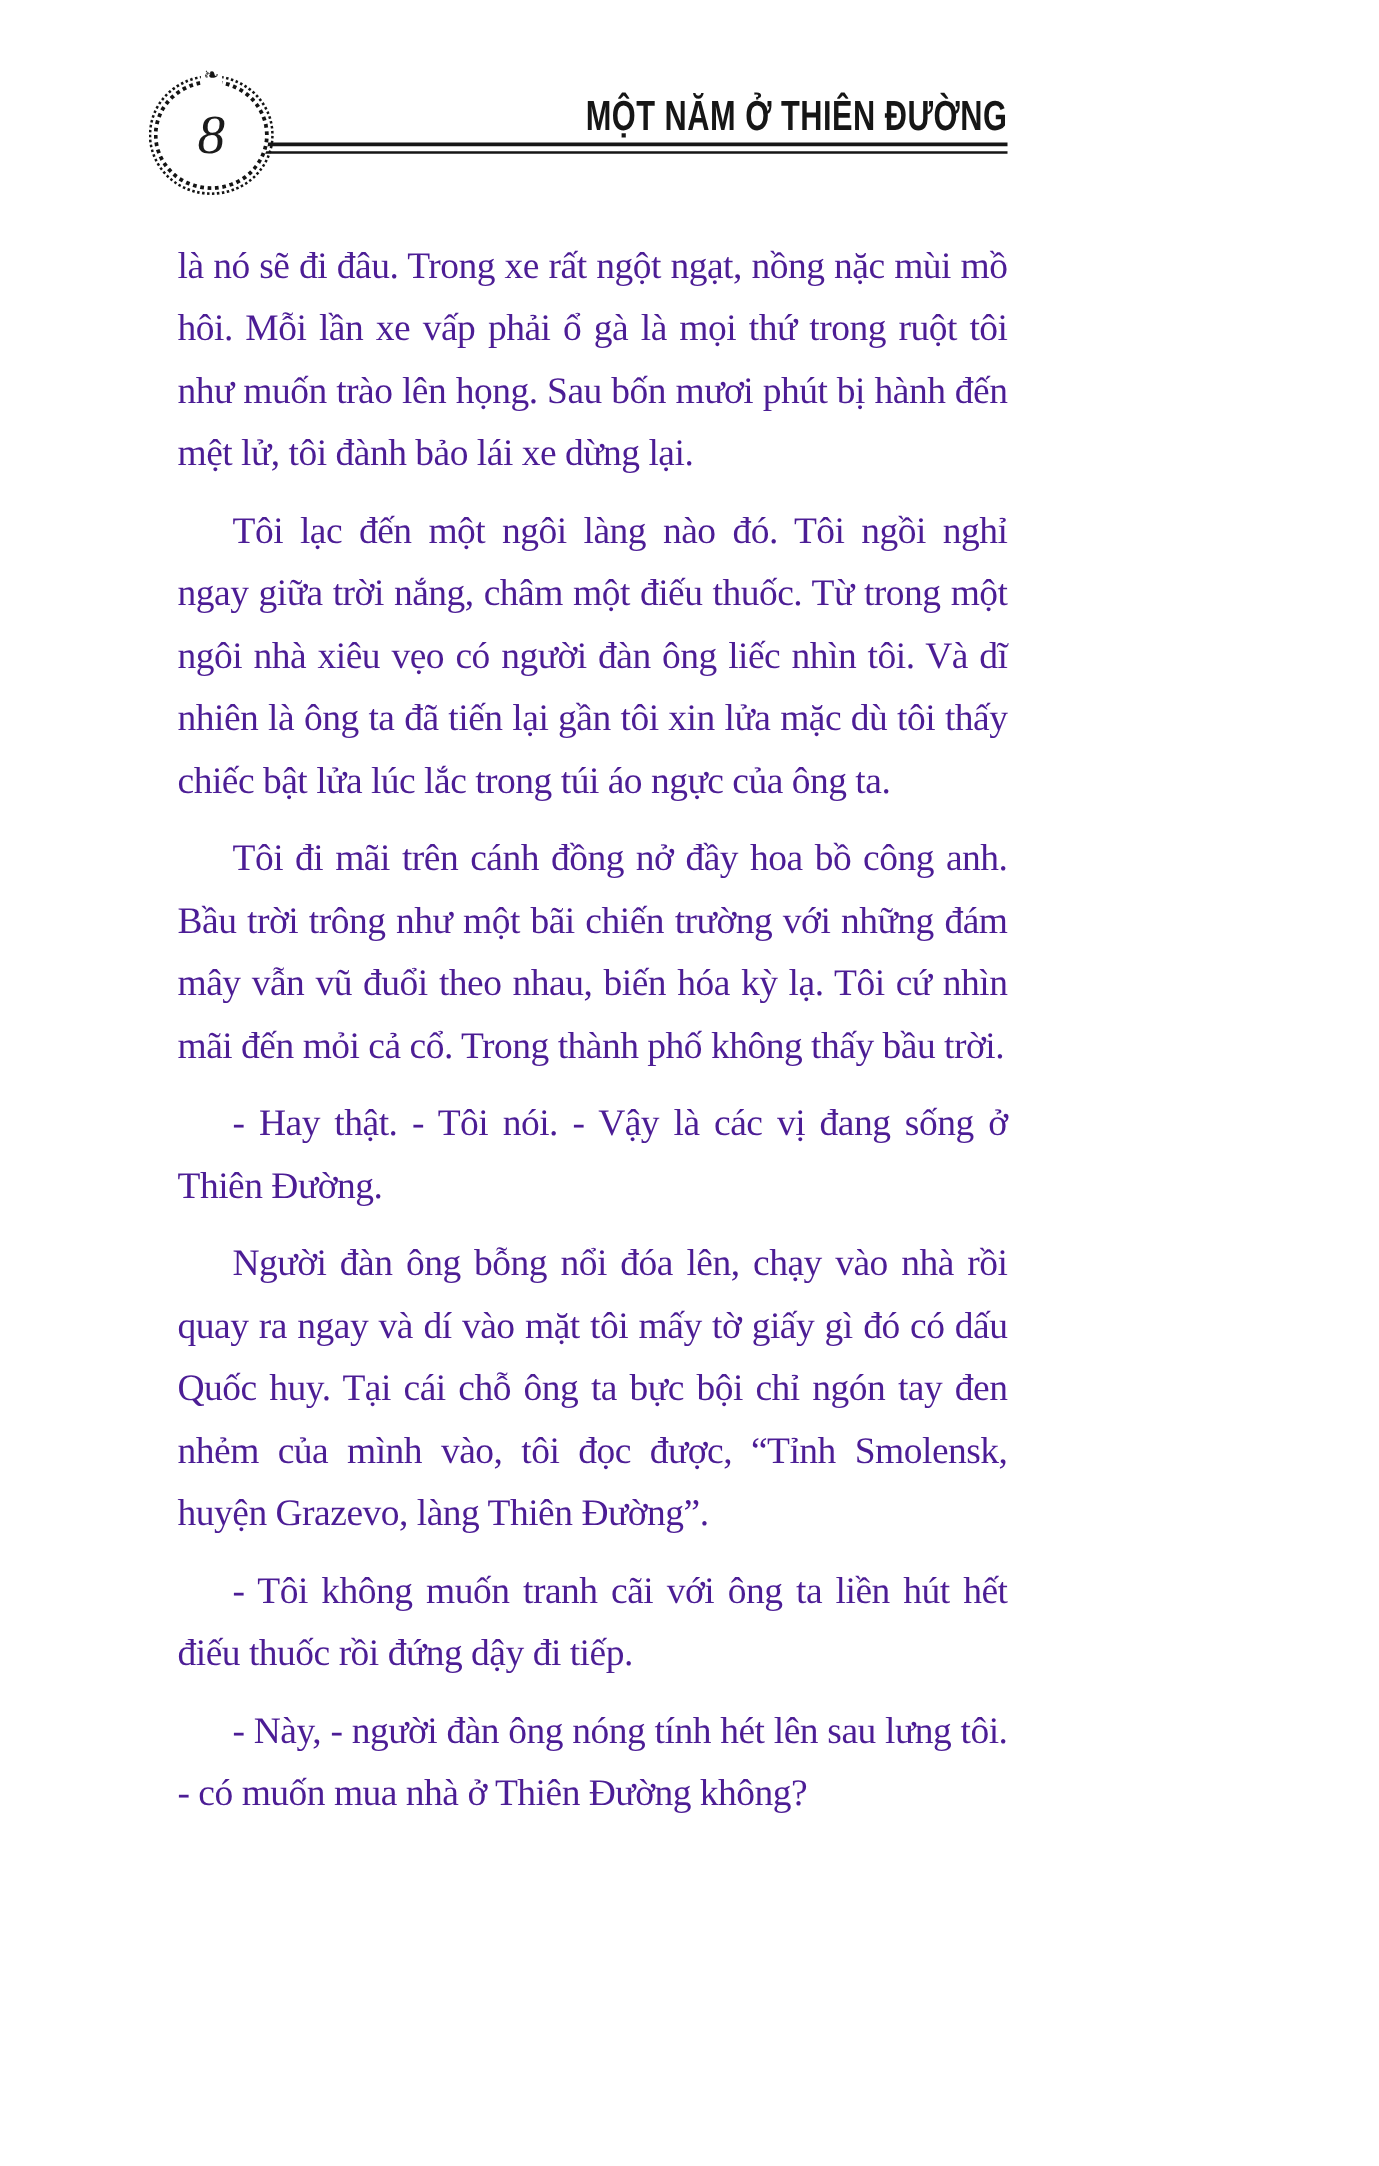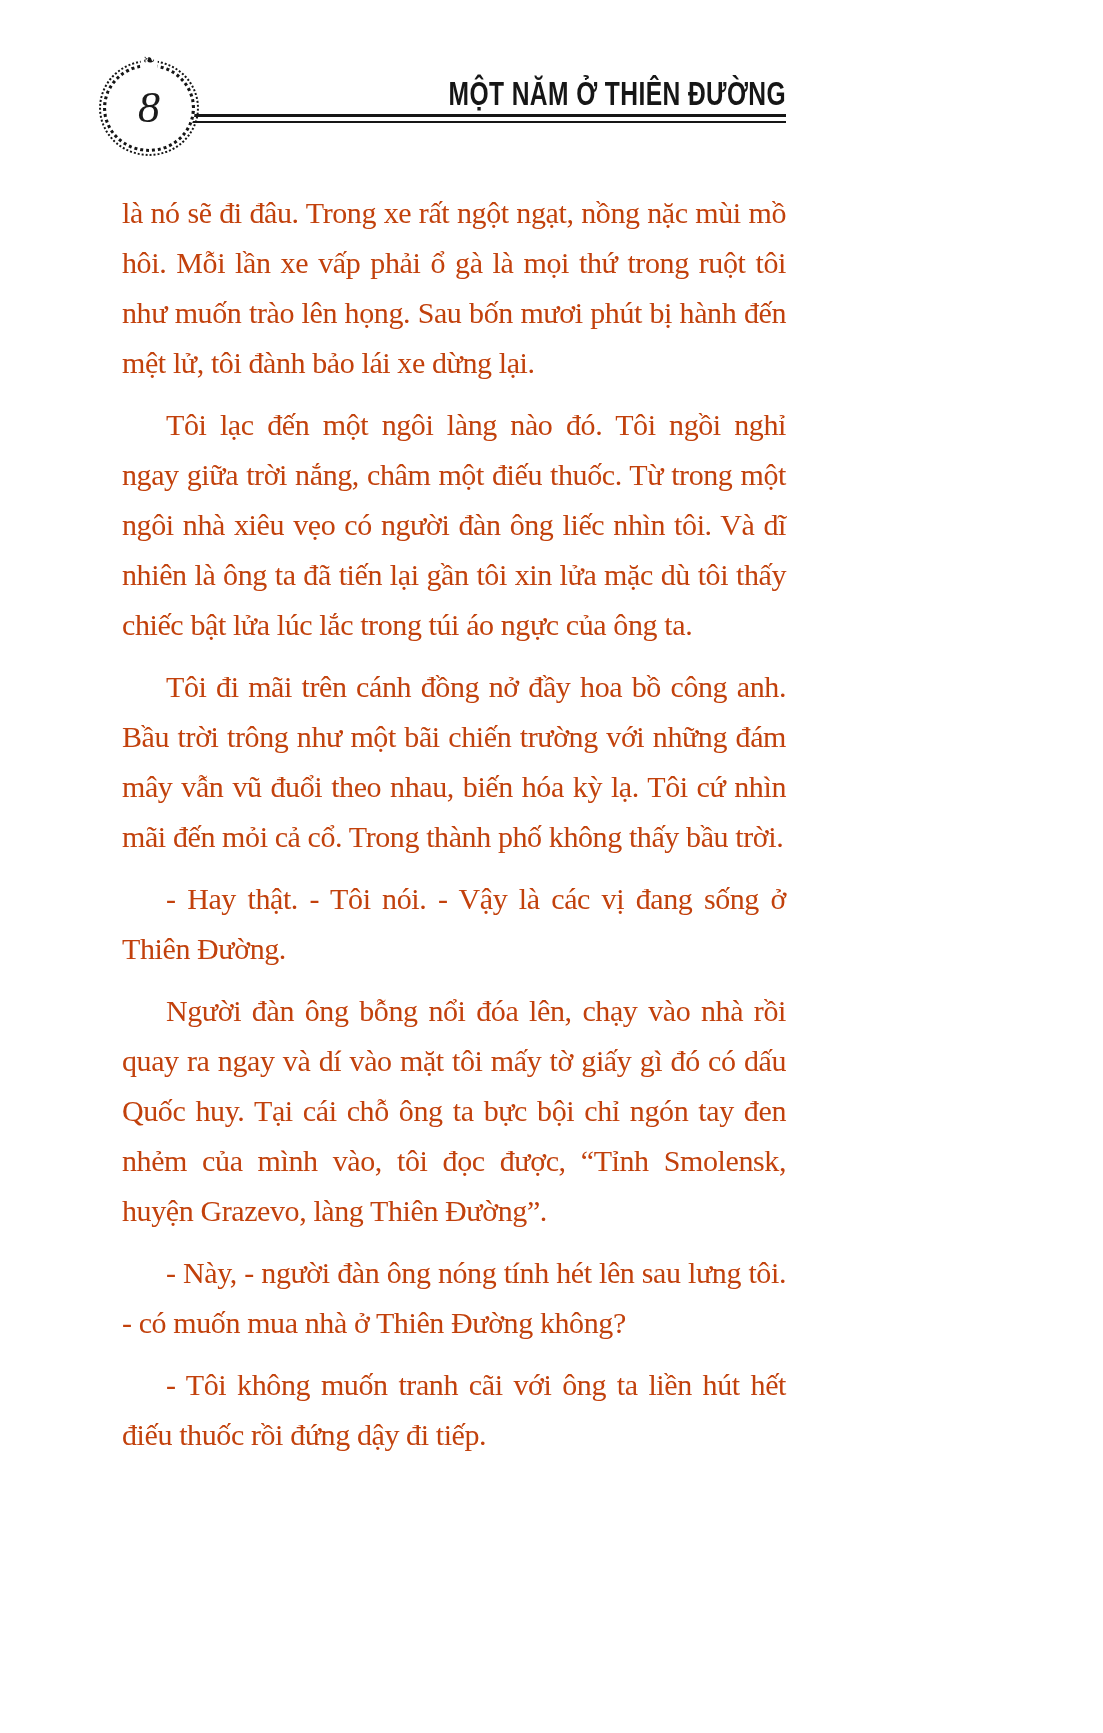--- a/index.html
+++ b/index.html
@@ -8,20 +8,21 @@
     background: #ffffff;
   }
   .page {
     position: relative;
     width: 944px;
     height: 1733px;
     background: #ffffff;
     color: #1b1b1b;
     overflow: hidden;
     font-family: "Liberation Serif", "DejaVu Serif", serif;
+    padding-left: 20px;
   }
 
   
   .header {
     position: relative;
     margin: 64px 158px 0 103px;
     height: 102px;
   }
   .ornament {
     position: absolute;
@@ -88,21 +89,21 @@
     border-bottom: 2px solid #161616;
   }
 
   
   .content {
     margin: 22px 158px 0 122px;
     font-size: 30px;
     line-height: 50px;
     letter-spacing: -0.4px;
     text-align: justify;
-    color: #c2410c;
+    color: #4c1d95;
   }
   .content p {
     margin: 0 0 12px 0;
     text-indent: 44px;
   }
   .content p.no-indent {
     text-indent: 0;
   }
 </style>
 </head>
@@ -119,17 +120,17 @@
       <div class="header-rule"></div>
     </div>
   </div>
 
   <div class="content">
     <p class="no-indent">là nó sẽ đi đâu. Trong xe rất ngột ngạt, nồng nặc mùi mồ hôi. Mỗi lần xe vấp phải ổ gà là mọi thứ trong ruột tôi như muốn trào lên họng. Sau bốn mươi phút bị hành đến mệt lử, tôi đành bảo lái xe dừng lại.</p>
     <p>Tôi lạc đến một ngôi làng nào đó. Tôi ngồi nghỉ ngay giữa trời nắng, châm một điếu thuốc. Từ trong một ngôi nhà xiêu vẹo có người đàn ông liếc nhìn tôi. Và dĩ nhiên là ông ta đã tiến lại gần tôi xin lửa mặc dù tôi thấy chiếc bật lửa lúc lắc trong túi áo ngực của ông ta.</p>
     <p>Tôi đi mãi trên cánh đồng nở đầy hoa bồ công anh. Bầu trời trông như một bãi chiến trường với những đám mây vẫn vũ đuổi theo nhau, biến hóa kỳ lạ. Tôi cứ nhìn mãi đến mỏi cả cổ. Trong thành phố không thấy bầu trời.</p>
     <p>- Hay thật. - Tôi nói. - Vậy là các vị đang sống ở Thiên Đường.</p>
     <p>Người đàn ông bỗng nổi đóa lên, chạy vào nhà rồi quay ra ngay và dí vào mặt tôi mấy tờ giấy gì đó có dấu Quốc huy. Tại cái chỗ ông ta bực bội chỉ ngón tay đen nhẻm của mình vào, tôi đọc được, “Tỉnh Smolensk, huyện Grazevo, làng Thiên Đường”.</p>
+    <p>- Tôi không muốn tranh cãi với ông ta liền hút hết điếu thuốc rồi đứng dậy đi tiếp.</p>
     <p>- Này, - người đàn ông nóng tính hét lên sau lưng tôi. - có muốn mua nhà ở Thiên Đường không?</p>
-    <p>- Tôi không muốn tranh cãi với ông ta liền hút hết điếu thuốc rồi đứng dậy đi tiếp.</p>
   </div>
 
 </div>
 
 </body></html>

